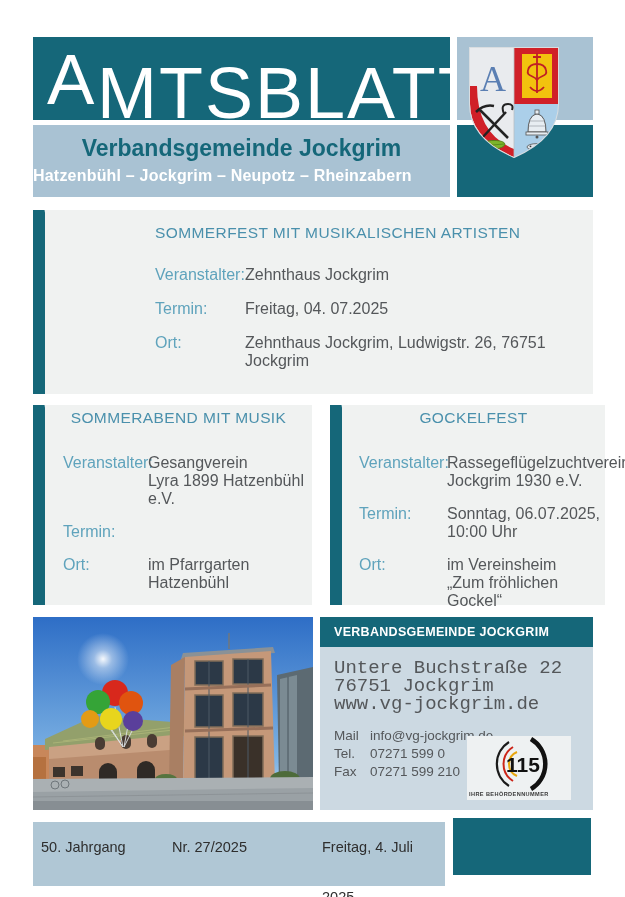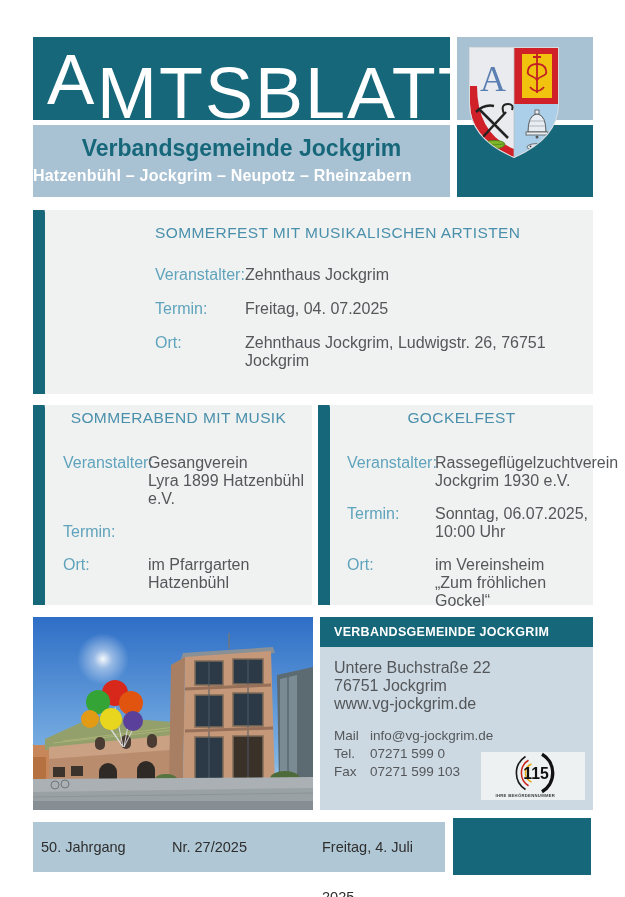--- a/index.html
+++ b/index.html
@@ -33,47 +33,47 @@
   .lbl{color:var(--label_blue,#5fa3bc);flex:0 0 auto;}
   .val{color:var(--text_gray,#54575a);white-space:pre-line;}
 
   #event1{left:33px;top:210px;width:560px;height:184px;}
   #event1 .panel{padding:13px 8px 0 110px;}
   #event1 .etitle{margin-bottom:23px;}
   #event1 .row{margin-bottom:16px;}
   #event1 .lbl{width:90px;}
 
   #event2{left:33px;top:405px;width:279px;height:200px;}
-  #event3{left:318px;top:405px;width:275px;height:200px;border-radius:6px;}
+  #event3{left:330px;top:405px;width:275px;height:200px;border-radius:6px;}
   #event2 .panel,#event3 .panel{padding-top:3px;}
   #event2 .etitle,#event3 .etitle{text-align:center;}
   #event2 .rows{padding-left:18px;margin-top:26px;}
   #event3 .rows{padding-left:17px;margin-top:26px;}
   #event2 .row,#event3 .row{margin-bottom:15px;}
   #event2 .lbl{width:85px;}
   #event3 .lbl{width:88px;}
 
   
   #photo{left:33px;top:617px;width:280px;height:193px;overflow:hidden;}
   #photo svg{display:block;width:100%;height:100%;}
 
   
   #contact{left:320px;top:617px;width:273px;height:193px;}
   #contact .c-header{position:absolute;top:0;left:0;right:0;height:30px;background:var(--teal,#156779);
     color:#fff;font-size:12.5px;font-weight:bold;letter-spacing:0.3px;line-height:30px;padding-left:14px;box-sizing:border-box;}
   #contact .c-body{position:absolute;top:30px;left:0;right:0;bottom:0;background:var(--contact_bg,#ccd9e2);}
-  .addr{padding:12px 0 0 14px;font-size:16px;line-height:18px;color:var(--text_gray,#54575a);}
+  .addr{padding:12px 0 0 14px;font-size:19px;line-height:18px;color:var(--text_gray,#54575a);font-family:Liberation Mono, monospace;}
   .details{padding:14px 0 0 14px;font-size:13.5px;line-height:18px;color:var(--text_gray,#54575a);}
   .c-row{display:flex;}
   .c-lbl{width:36px;flex:0 0 auto;}
-  #logo115{position:absolute;right:8px;bottom:10px;width:104px;height:48px;background:#eef1f2;}
+  #logo115{position:absolute;right:22px;bottom:10px;width:104px;height:64px;background:#eef1f2;}
   #logo115 svg{display:block;width:100%;height:100%;}
 
   
-  #footer-bar{left:33px;top:822px;width:412px;height:50px;background:var(--footer_bar,#b0c7d5);
+  #footer-bar{left:33px;top:822px;width:412px;height:64px;background:var(--footer_bar,#b0c7d5);
     font-size:14.5px;color:#2e2e2e;}
   #footer-bar span{position:absolute;top:0;line-height:50px;}
   #f-vol{left:8px;}  #f-issue{left:139px;}  #f-date{left:289px;}
   #footer-block{left:453px;top:818px;width:138px;height:57px;background:var(--teal,#156779);}
 </style>
 </head>
 <body>
 
 <div>
 
@@ -299,21 +299,21 @@
         <div class="c-row">
           <span class="c-lbl">Mail</span>
           <span>info@vg-jockgrim.de</span>
         </div>
         <div class="c-row">
           <span class="c-lbl">Tel.</span>
           <span>07271 599 0</span>
         </div>
         <div class="c-row">
           <span class="c-lbl">Fax</span>
-          <span>07271 599 103</span>
+          <span>07271 599 210</span>
         </div>
       </div>
       <div id="logo115">
         <svg viewBox="0 0 104 64">
           <path d="M42,6 A26,26 0 0 0 42,50" stroke="#1a1a1a" stroke-width="2.2" fill="none"></path>
           <path d="M46,11 A20,20 0 0 0 46,45" stroke="#cc2418" stroke-width="2" fill="none"></path>
           <path d="M50,16 A13,13 0 0 0 50,40" stroke="#e7a50f" stroke-width="2" fill="none"></path>
           <path d="M64,3 A29,29 0 0 1 64,53" stroke="#111111" stroke-width="4.5" fill="none"></path>
           <text x="56" y="36" text-anchor="middle" font-size="21" font-weight="bold" fill="#111" font-family="Liberation Sans,sans-serif">115</text>
           <text x="2" y="60" font-size="5.6" letter-spacing="0.4" fill="#3a3a3a" font-weight="bold" font-family="Liberation Sans,sans-serif">IHRE BEHÖRDENNUMMER</text>

